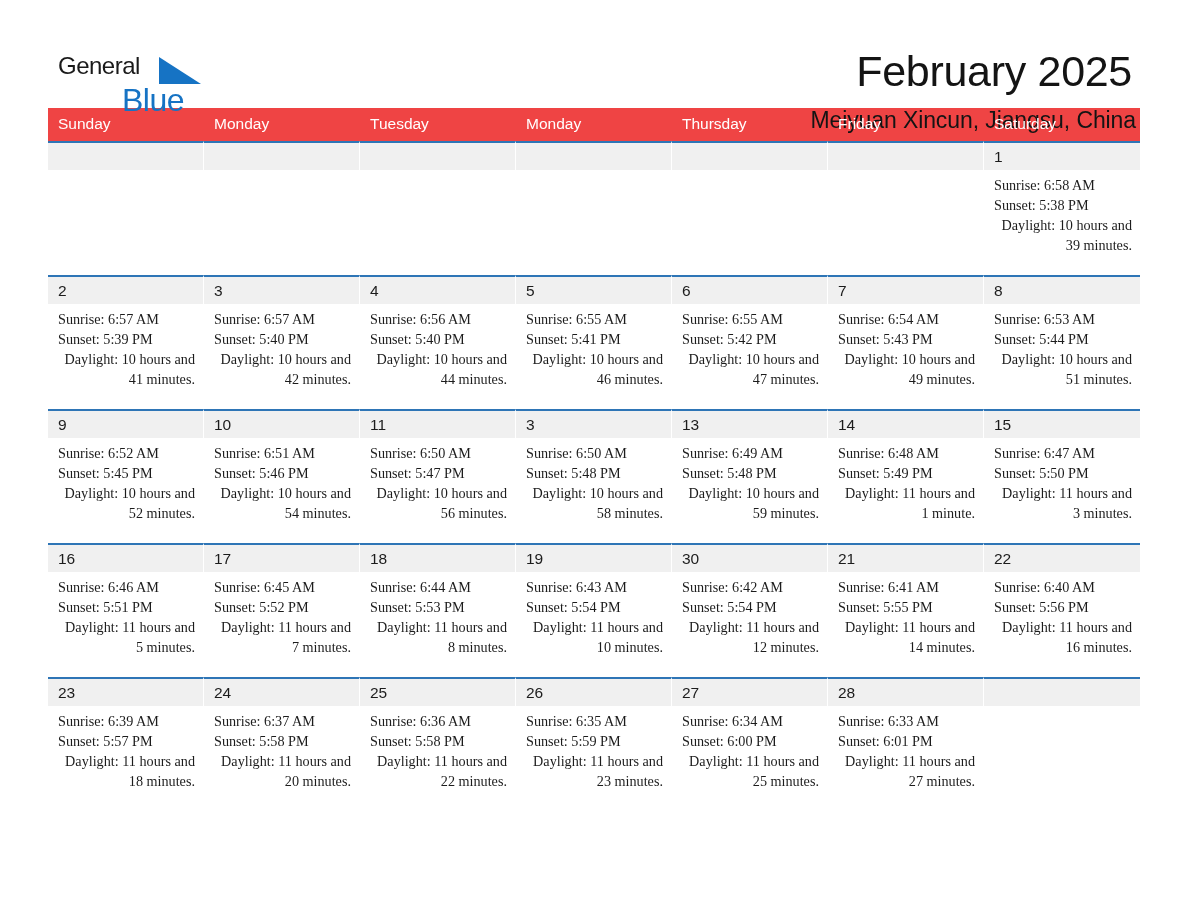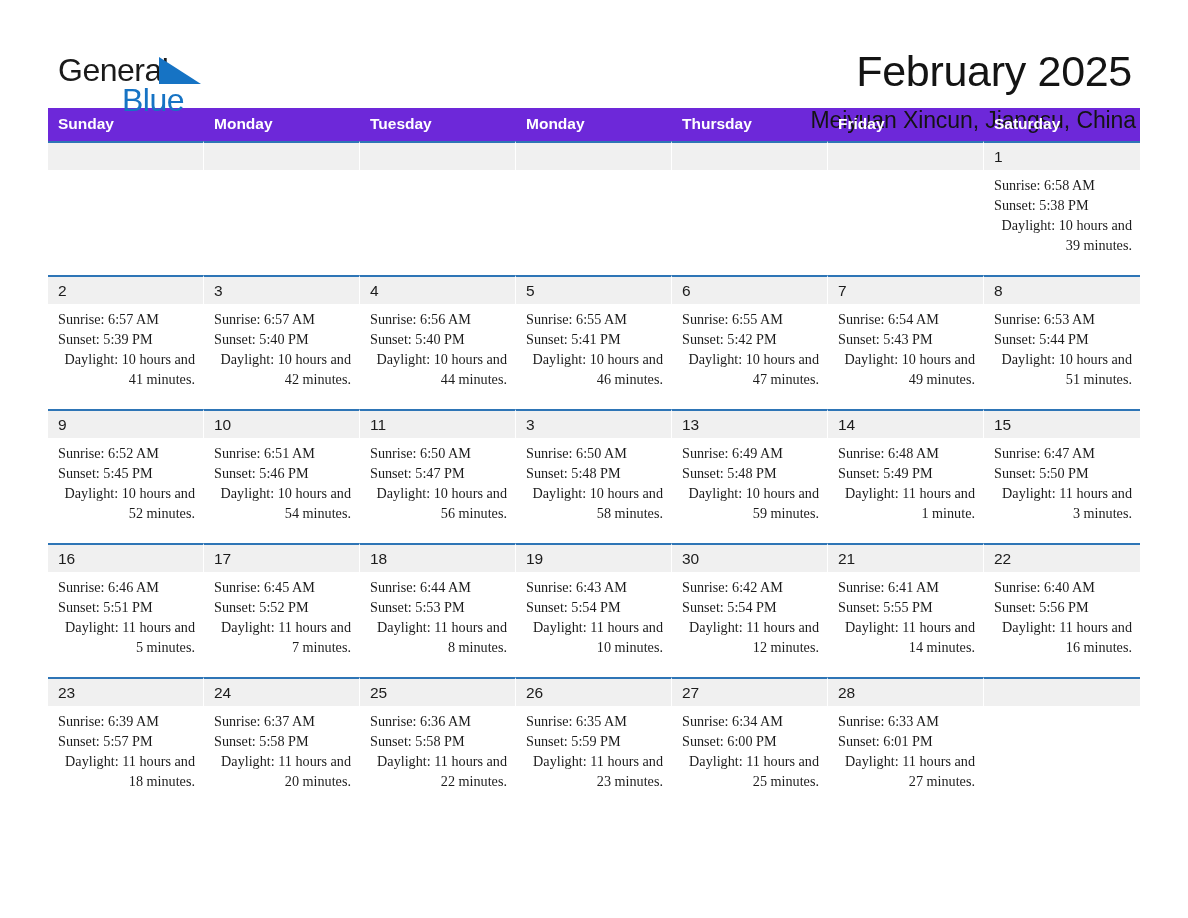--- a/index.html
+++ b/index.html
@@ -35,21 +35,21 @@
     position: relative;
     width: 200px;
     height: 70px;
     flex: 0 0 auto;
     margin-left: 10px;
   }
   .brand-general {
     position: absolute;
     left: 0;
     top: 8px;
-    font-size: 32px;
+    font-size: 24px;
     letter-spacing: -0.5px;
     color: #1a1a1a;
     font-family: "Liberation Sans", sans-serif;
     line-height: 1;
   }
   .brand-blue {
     position: absolute;
     left: 64px;
     top: 38px;
     font-size: 32px;
@@ -89,23 +89,23 @@
   }
 
   
   .calendar {
     width: 1092px;
     border-collapse: collapse;
     table-layout: fixed;
     margin-top: 4px;
   }
   .calendar th {
-    background: #6d28d9;
+    background: #ef4444;
     color: #ffffff;
-    font-weight: bold;
+    font-weight: normal;
     font-size: 15.5px;
     text-align: left;
     padding: 7px 0 8px 10px;
     border: none;
   }
   .calendar td {
     vertical-align: top;
     padding: 0;
     border: none;
     height: 134px;

